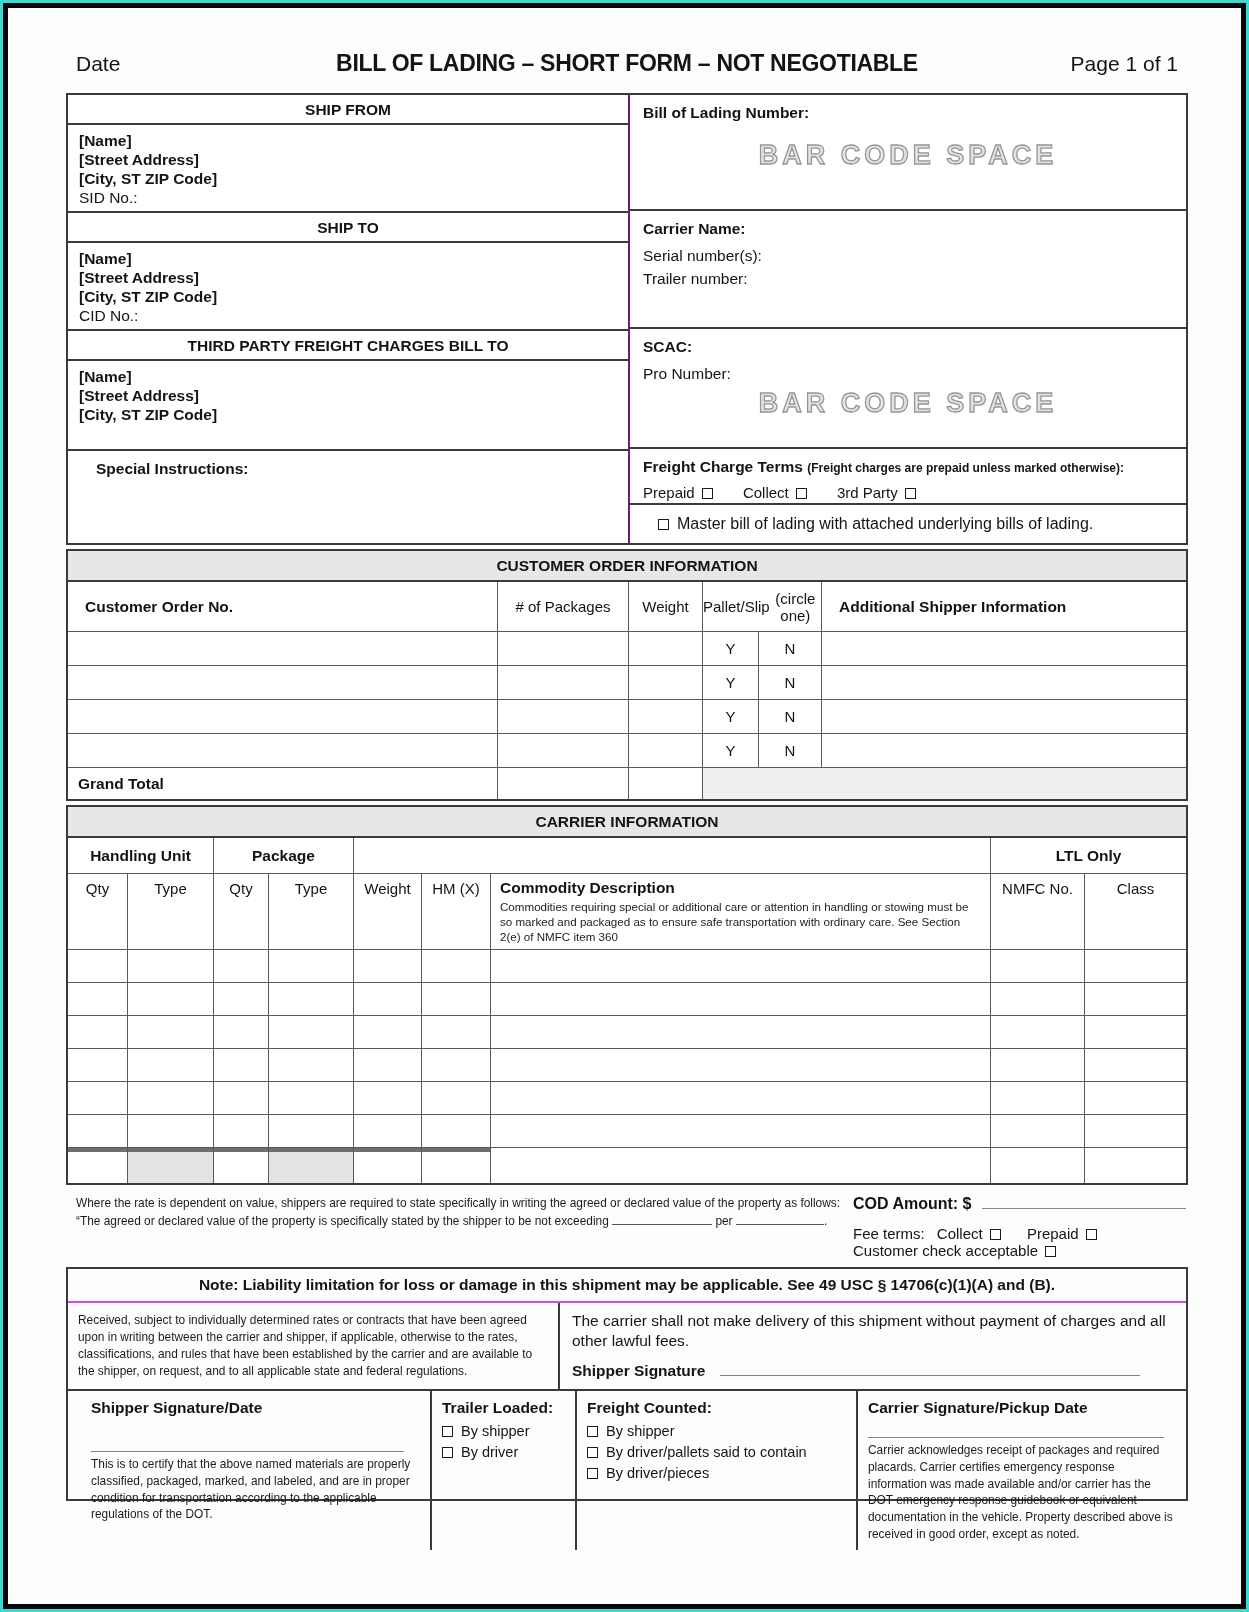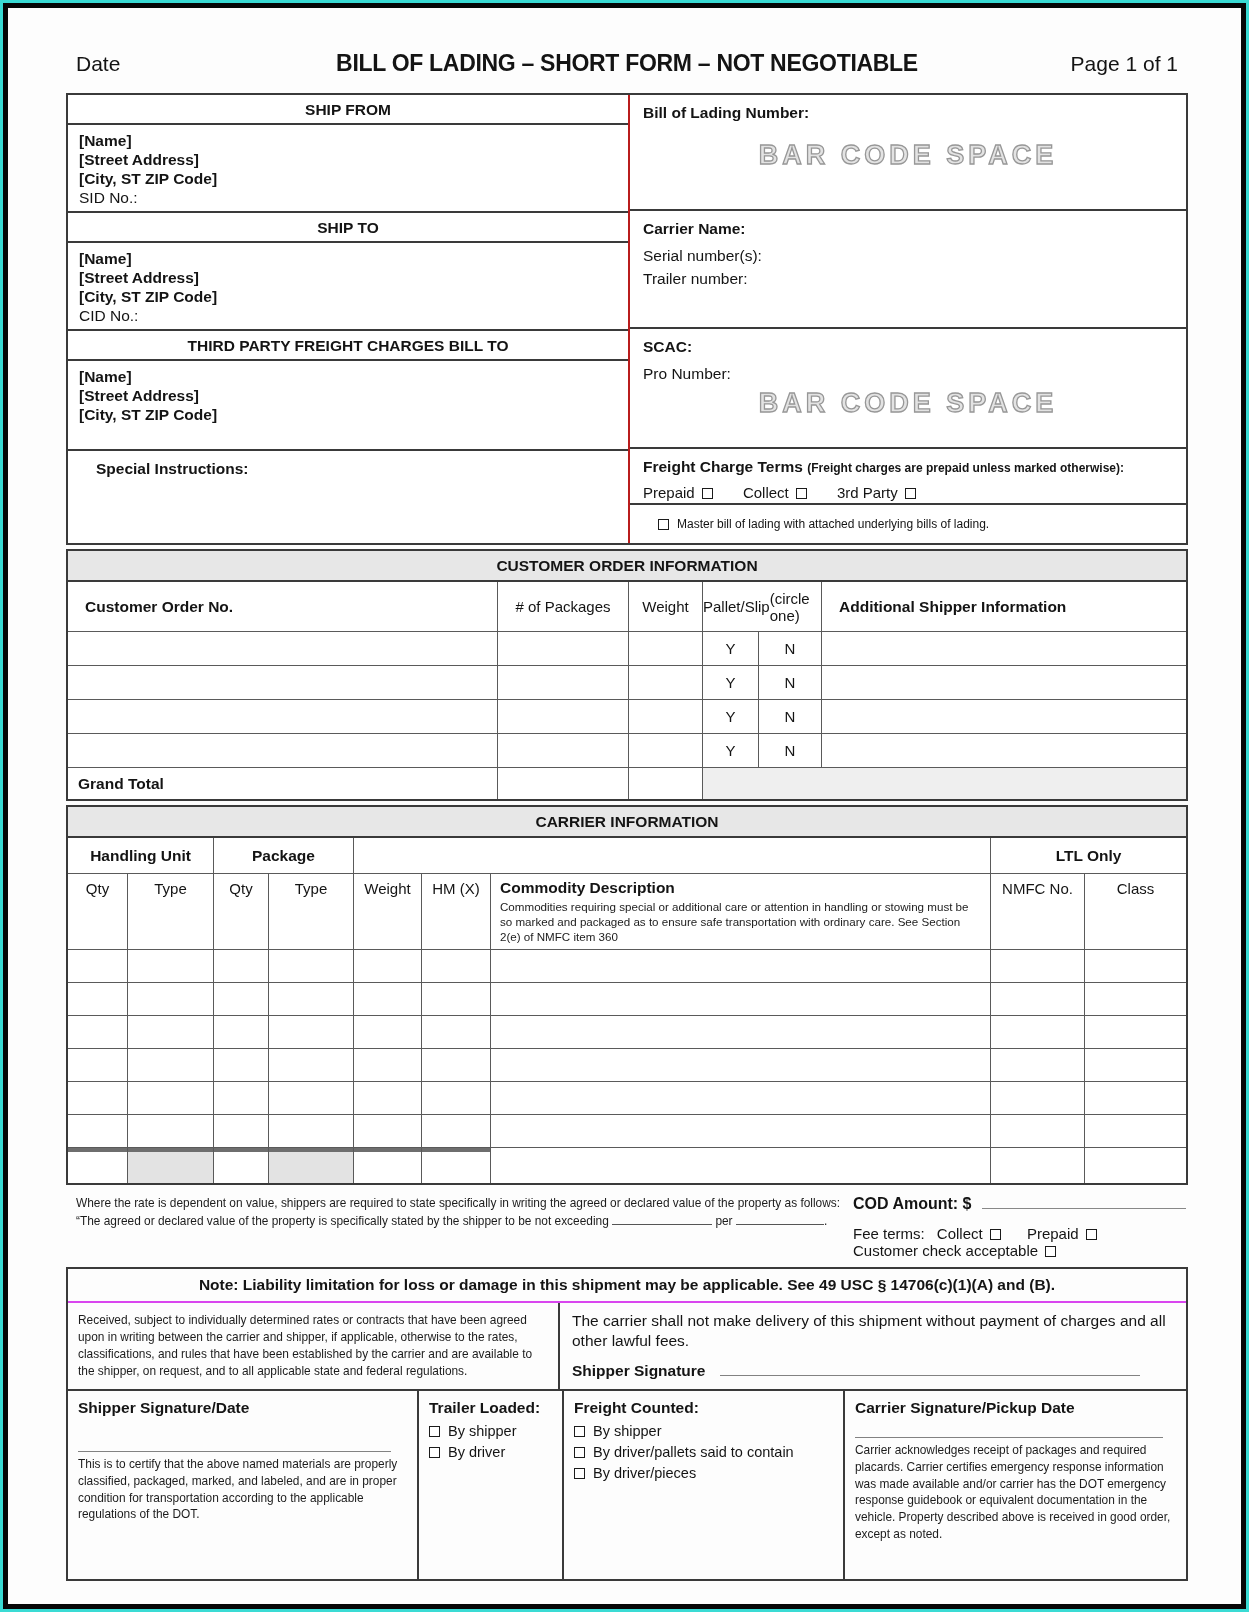--- a/index.html
+++ b/index.html
@@ -17,50 +17,50 @@
   
   .band { background:#e7e7e7; text-align:center; font-weight:bold; font-size:15.5px; line-height:29px; }
   .cb { display:inline-block; width:11px; height:11px; border:1.6px solid #1b1b1b; vertical-align:-1px; background:#fff; }
   .cb.lead { margin-right:8px; }
   .cb.trail { margin-left:7px; }
   .barcode { text-align:center; font-size:27px; font-weight:bold; letter-spacing:4px; color:#e3e3e3; -webkit-text-stroke:1.3px #979797; }
   .blank { display:inline-block; border-bottom:1.2px solid #555; height:13px; vertical-align:baseline; }
   .sigline { border-bottom:1.5px solid #828282; height:1px; }
 
   
-  .top-grid { display:grid; grid-template-columns:560px 1fr; gap:2px; background:#b91c1c; border:2px solid #3a3a3a; height:452px; }
+  .top-grid { display:grid; grid-template-columns:560px 1fr; gap:2px; background:#701a75; border:2px solid #3a3a3a; height:452px; }
   .tcol { background:#fff; display:flex; flex-direction:column; }
   .tbox { background:#fff; border-bottom:2px solid #3a3a3a; }
   .tbox:last-child { border-bottom:none; flex:1;padding-left:28px; }
   .addr { padding:7px 11px; font-size:15.5px; line-height:1.22; }
   .addr .b { font-weight:bold; }
   .rbox { padding:9px 13px; font-size:15.5px; }
   .rlabel { font-weight:bold; margin-bottom:9px; }
   .rline { margin-bottom:5px; }
   .h30 { height:30px; } .h88 { height:88px; } .h90 { height:90px; }
   .rh116 { height:116px; } .rh118 { height:118px; } .rh120 { height:120px; } .rh56 { height:56px; }
 
   .ft-title { font-weight:bold; font-size:15.5px; }
   .ft-note { font-weight:bold; font-size:12px; }
   .ft-opts { margin-top:8px; font-size:15px; }
   .ft-opts span.opt { margin-right:26px; }
-  .master { display:flex; align-items:center; font-size:12px; padding:0 13px; }
+  .master { display:flex; align-items:center; font-size:16px; padding:0 13px; }
 
   
   .section { border:2px solid #3a3a3a; margin-top:4px; }
   .section .band { border-bottom:2px solid #3a3a3a; }
   .grid { display:grid; gap:1px; background:#5a5a5a; }
   .grid > div { background:#fff; }
 
   
   .co-grid { grid-template-columns:429px 130px 73px 55px 62px 1fr; grid-template-rows:49px repeat(4,33px) 31px; }
   .co-head { font-size:15px; display:flex; align-items:center; }
   .co-head.bold { font-weight:bold; font-size:15.5px; }
   .co-head.left { padding-left:17px; }
-  .co-head.center { justify-content:center; }
+  .co-head.center { justify-content:center; text-align:center; }
   .yn { display:flex; align-items:center; justify-content:center; font-size:15px; }
   .gt { font-weight:bold; font-size:15.5px; display:flex; align-items:center; padding-left:10px; }
   .gray-span { background:#efefef !important; }
 
   
   .ci-grid { grid-template-columns:59px 85px 54px 84px 67px 68px 1fr 93px 101px; grid-template-rows:35px 75px repeat(6,32px) 35px; }
   .ci-group { font-weight:bold; font-size:15.5px; display:flex; align-items:center; justify-content:center; }
   .ci-col { font-size:15px; display:flex; align-items:flex-start; justify-content:center; padding-top:6px; }
   .ci-commodity { padding:5px 9px; }
   .ci-commodity .t { font-weight:bold; font-size:15.5px; }
@@ -79,21 +79,21 @@
 
   
   .bottom { border:2px solid #3a3a3a; margin-top:2px; }
   .note-row { text-align:center; font-weight:bold; font-size:15.5px; padding:7px 6px; border-bottom:2px solid #d946ef; }
   .recv-row { display:grid; grid-template-columns:492px 1fr; border-bottom:2px solid #3a3a3a; }
   .recv-left { border-right:2px solid #3a3a3a; padding:9px 10px; font-size:11.9px; line-height:1.42; color:#1c1c1c; }
   .recv-right { padding:8px 12px; font-size:15.5px; line-height:1.3; }
   .ship-sig { display:flex; align-items:baseline; margin-top:10px; }
   .ship-sig .lbl { font-weight:bold; }
   .ship-sig .ln { flex:1; border-bottom:1.5px solid #828282; margin-left:14px; height:12px; max-width:420px; }
-  .sig-row { display:grid; grid-template-columns:349px 145px 281px 1fr; height:188px; }
+  .sig-row { display:grid; grid-template-columns:349px 145px 281px 1fr; height:108px;margin-left:13px; }
   .sig-cell { padding:8px 10px; }
   .sig-cell + .sig-cell { border-left:2px solid #3a3a3a; }
   .sig-title { font-weight:bold; font-size:15.5px; margin-bottom:6px; }
   .sig-opt { font-size:14.5px; margin-bottom:5px; }
   .smallprint { font-size:11.9px; line-height:1.4; color:#1c1c1c; margin-top:4px; }
   .spacer28 { height:28px; } .spacer14 { height:14px; }
 </style>
 </head>
 <body>
 

